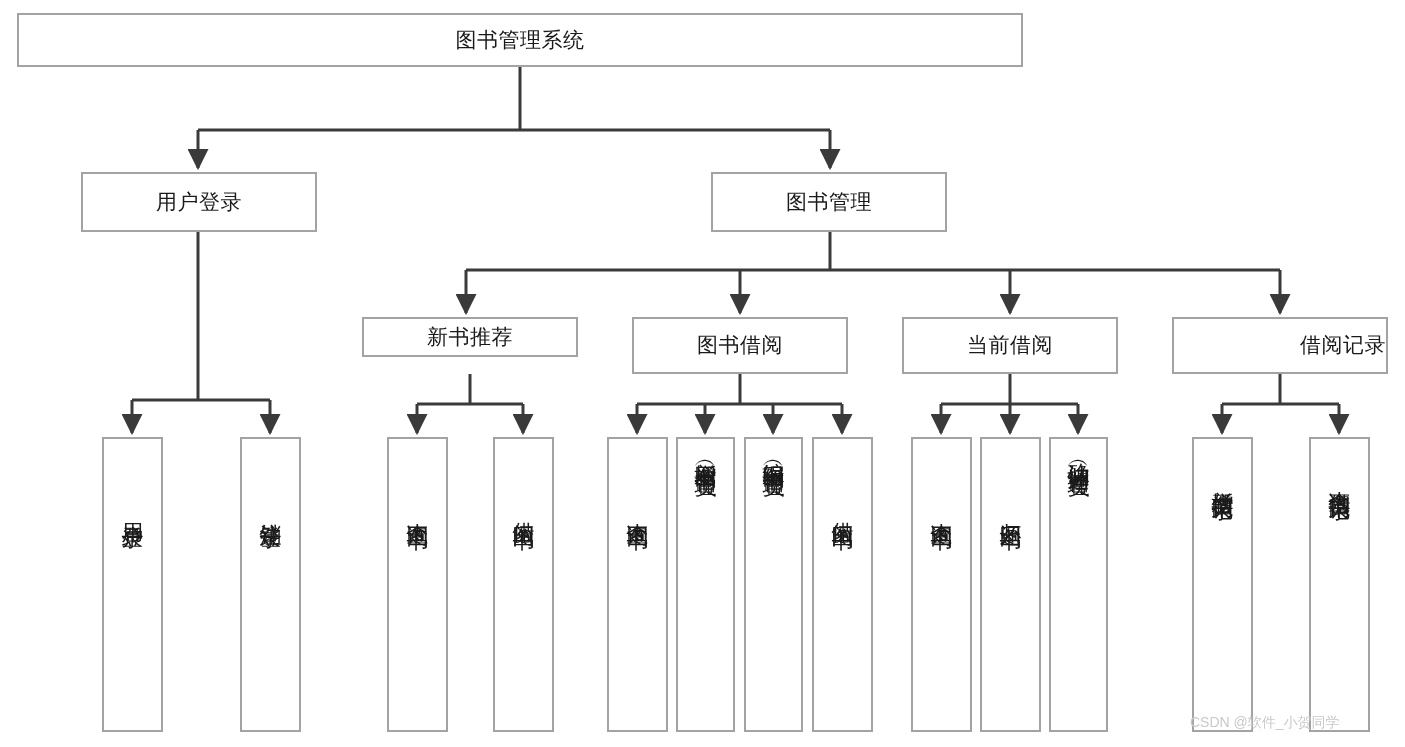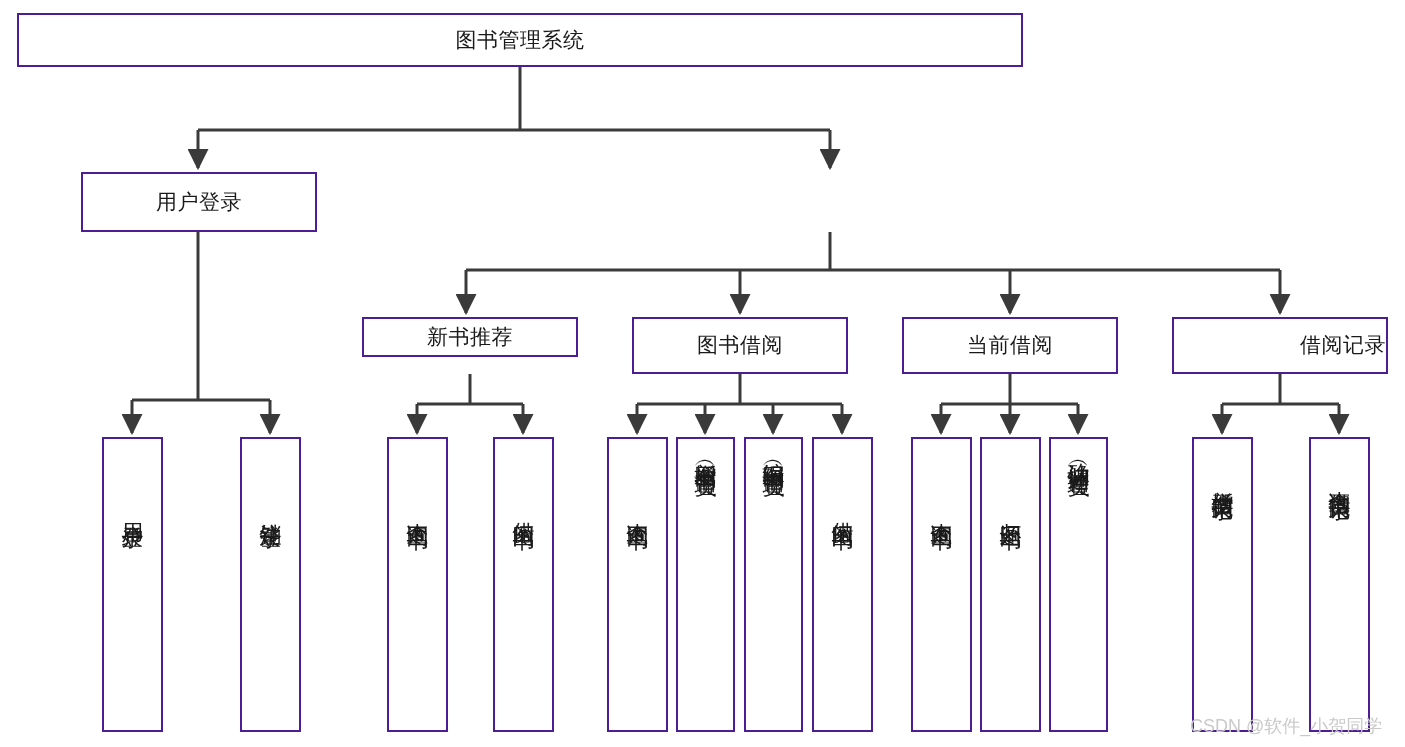--- a/index.html
+++ b/index.html
@@ -23,21 +23,21 @@
     left: 0;
     top: 0;
     width: 1405px;
     height: 747px;
     pointer-events: none;
   }
   .node {
     position: absolute;
     box-sizing: border-box;
     background: #ffffff;
-    border: 2px solid #4c1d95;
+    border: 2px solid #a3a3a3;
     display: flex;
     align-items: center;
     justify-content: center;
     color: #1a1a1a;
     z-index: 2;
   }
   .node .label {
     display: block;
     text-align: center;
     line-height: 1.18;
@@ -57,21 +57,21 @@
   .node.vertical .label {
     writing-mode: vertical-rl;
     text-orientation: upright;
     font-size: 22px;
     letter-spacing: 2px;
     line-height: 1;
     max-height: 100%;
   }
   .watermark {
     position: absolute;
-    font-size: 18px;
+    font-size: 14px;
     color: #c9c9c9;
     white-space: nowrap;
     z-index: 3;
     pointer-events: none;
     font-family: "Liberation Sans", "DejaVu Sans", sans-serif;
   }
 </style>
 </head>
 <body>
 
@@ -127,20 +127,23 @@
     </g>
   </svg>
 
   <div class="node root horizontal" style="left:17px; top:13px; width:1006px; height:54px;">
     <span class="label">图书管理系统</span>
   </div>
 
   <div class="node horizontal" style="left:81px; top:172px; width:236px; height:60px;">
     <span class="label">用户登录</span>
   </div>
+  <div class="node horizontal" style="left:711px; top:172px; width:236px; height:60px;">
+    <span class="label">图书管理</span>
+  </div>
 
   <div class="node horizontal" style="left:362px; top:317px; width:216px; height:40px;">
     <span class="label">新书推荐</span>
   </div>
   <div class="node horizontal" style="left:902px; top:317px; width:216px; height:57px;">
     <span class="label">当前借阅</span>
   </div>
   <div class="node horizontal" style="left:632px; top:317px; width:216px; height:57px;">
     <span class="label">图书借阅</span>
   </div>

